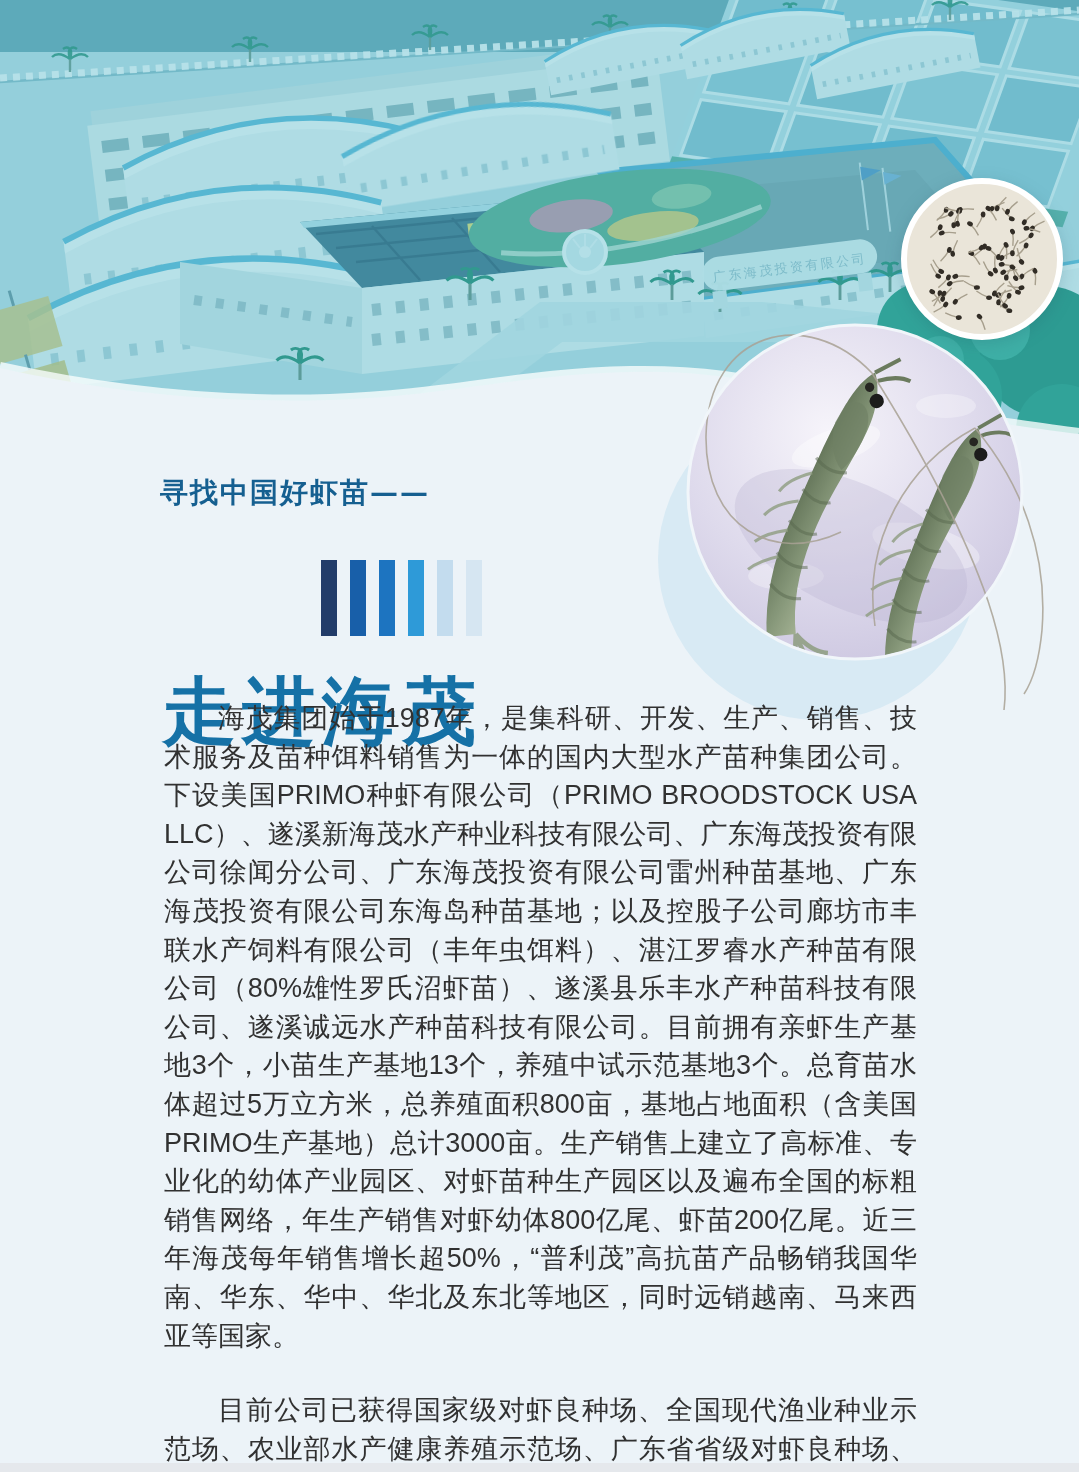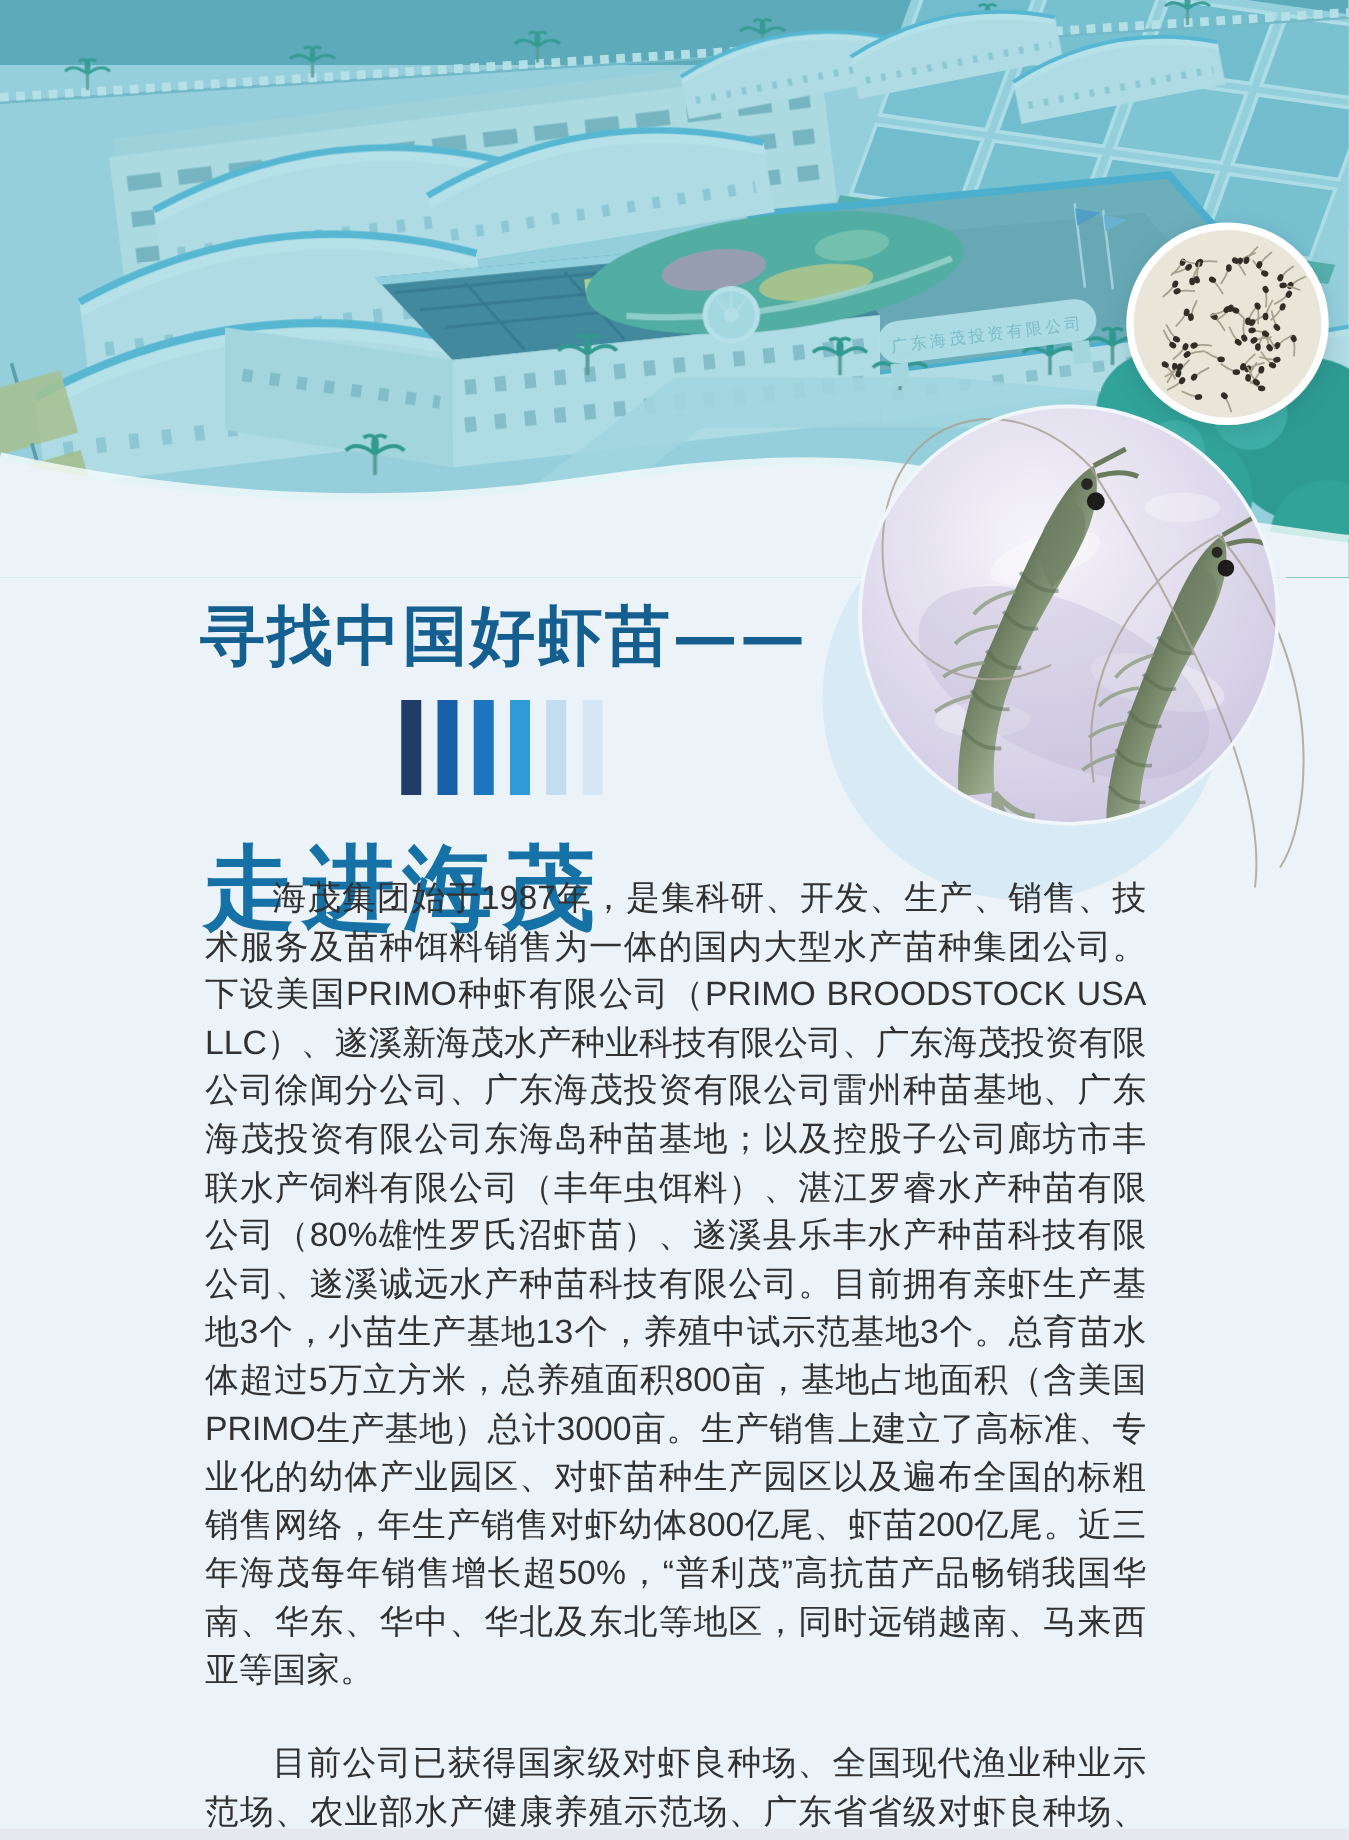--- a/index.html
+++ b/index.html
@@ -6,21 +6,21 @@
   .page{position:relative;width:1079px;height:1472px;background:#ecf3f8;overflow:hidden;
         font-family:"Liberation Sans",sans-serif;}
   .hero{position:absolute;left:0;top:0;width:1079px;height:462px;z-index:0;}
   .accent-circle{position:absolute;left:658px;top:398px;width:322px;height:322px;border-radius:50%;
         background:#d8eaf4;z-index:1;}
   .inset-large{position:absolute;left:656px;top:296px;width:430px;height:430px;z-index:2;}
   .inset-small{position:absolute;left:899px;top:176px;width:166px;height:166px;z-index:3;
         filter:drop-shadow(0 4px 8px rgba(30,70,90,.18));}
   .eyebrow{position:absolute;left:160px;top:474px;z-index:4;
         font-family:"DejaVu Serif","Liberation Serif",serif;font-weight:700;
-        font-size:52px;letter-spacing:2px;color:#155f90;}
+        font-size:28px;letter-spacing:2px;color:#155f90;}
   .title-row{position:absolute;left:162px;top:560px;z-index:4;display:flex;align-items:flex-end;gap:28px;flex-direction:column;}
   .bars{display:flex;gap:13px;padding-bottom:6px;}
   .bar{width:16px;height:76px;}
   .main-title{margin:0;font-family:"DejaVu Serif","Liberation Serif",serif;font-weight:700;
         font-size:74px;line-height:82px;letter-spacing:6px;color:#1571a6;}
   .body-text{position:absolute;left:164px;top:699px;width:753px;z-index:4;
         font-size:27px;line-height:38.6px;color:#313131;text-align:justify;}
   .body-text p{margin:0 0 36px 0;text-indent:2em;}
   .footer-band{position:absolute;left:60px;top:1320px;width:960px;height:72px;z-index:4;}
   .bottom-strip{position:absolute;left:0;bottom:0;width:100%;height:9px;background:#e5e8ec;z-index:5;}

